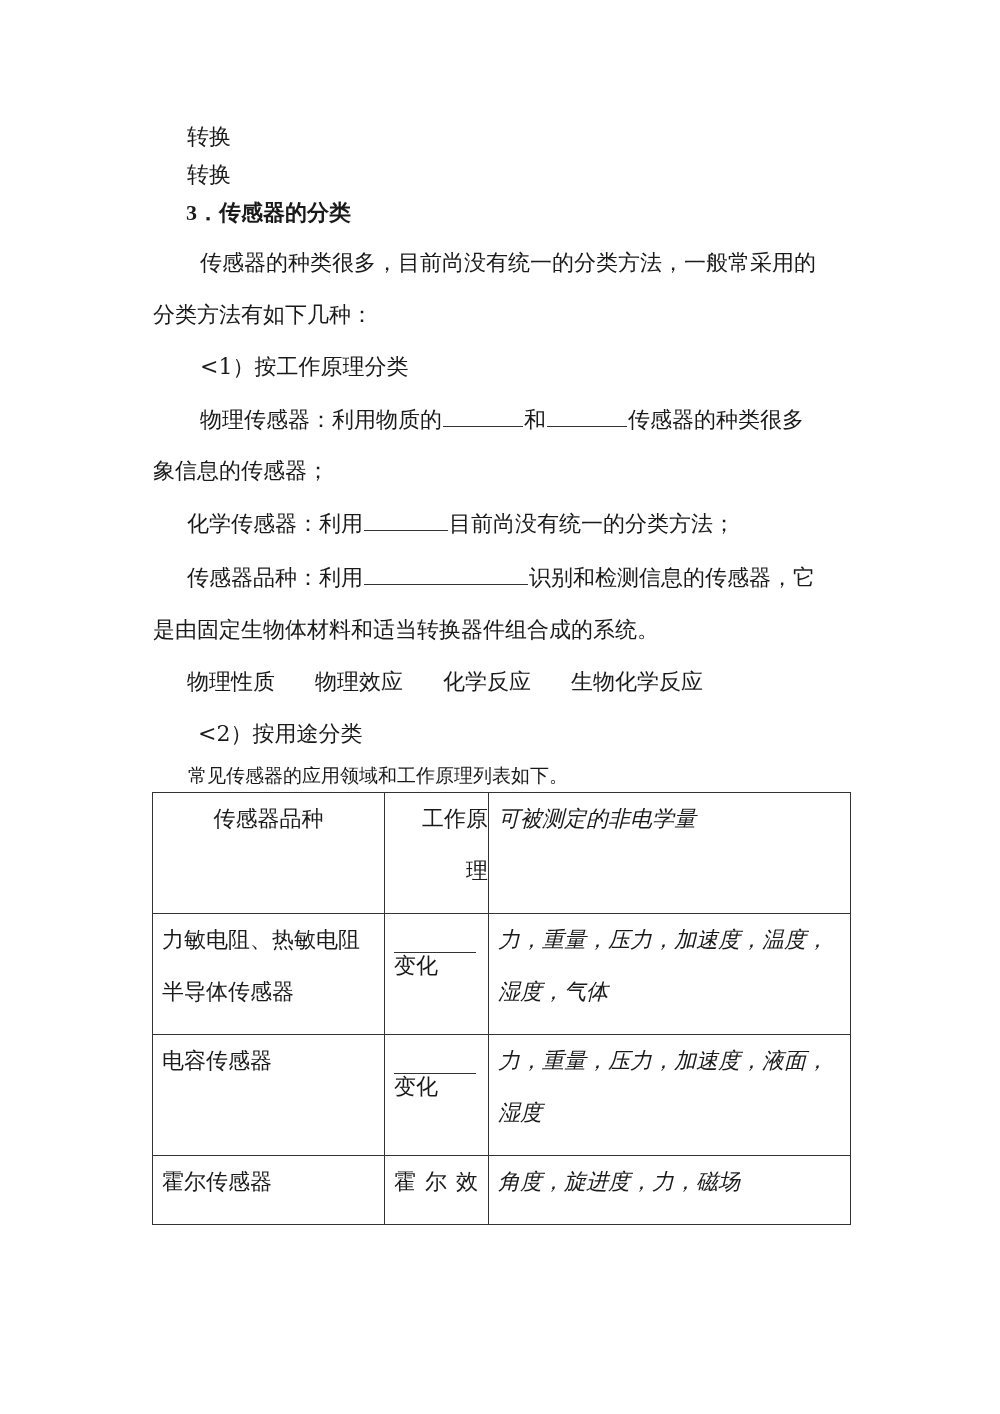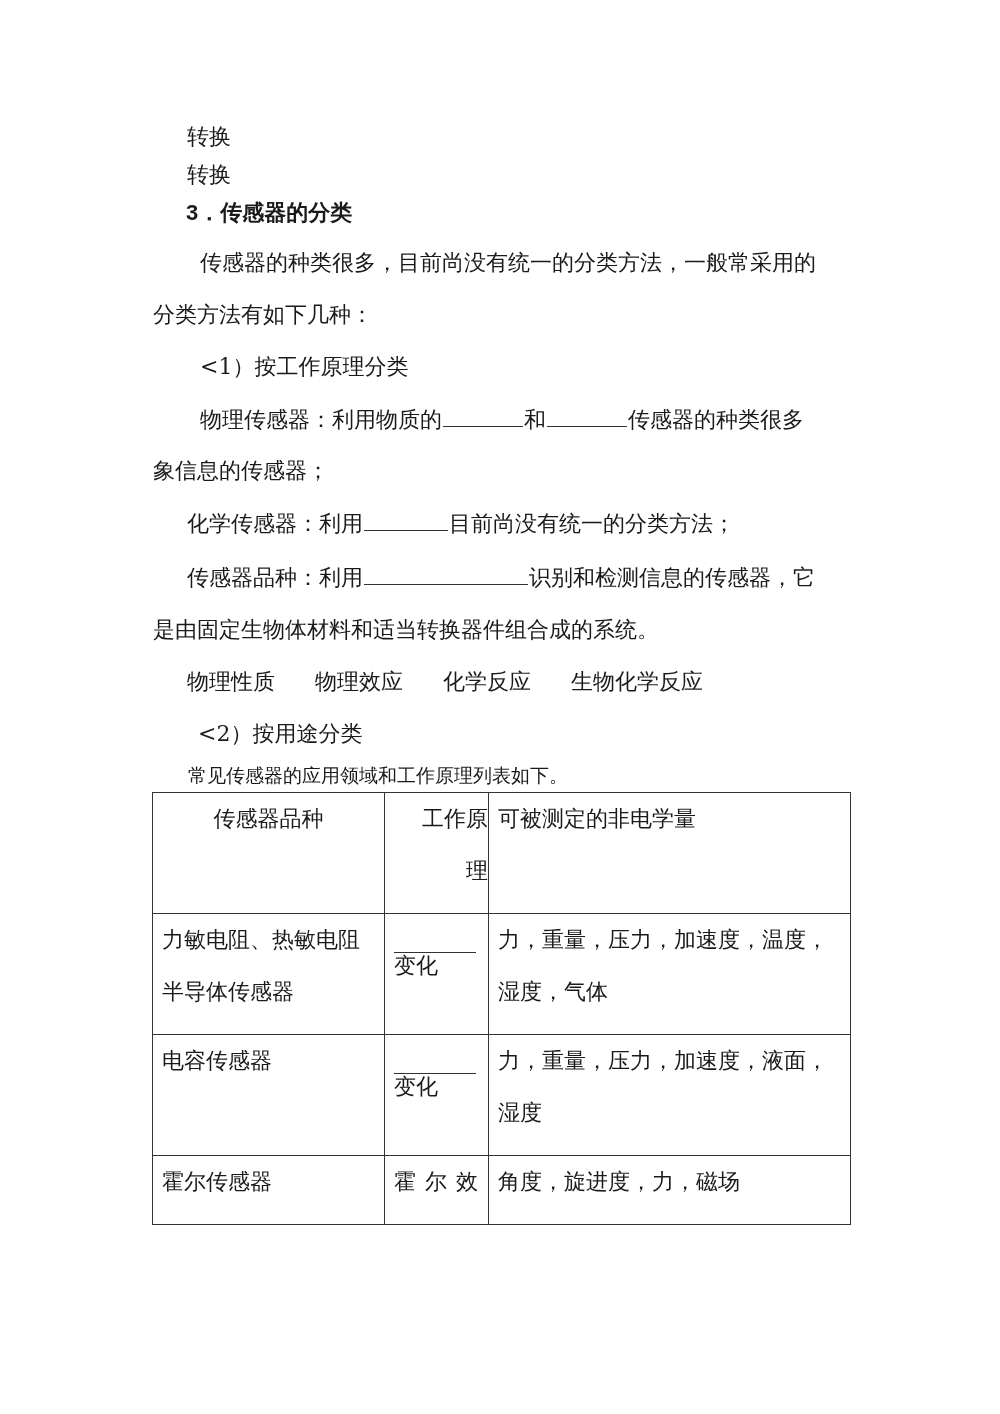--- a/index.html
+++ b/index.html
@@ -1,26 +1,26 @@
 <!DOCTYPE html>
 <html><head>
 <meta charset="utf-8">
 <style>
   html, body { margin: 0; padding: 0; background: #ffffff; }
   body { width: 1000px; height: 1414px; position: relative; overflow: hidden;
          font-family: "DejaVu Serif", "Liberation Serif", serif; color: #1a1a1a; }
   .line { position: absolute; font-size: 22px; line-height: 26px; white-space: nowrap; letter-spacing: 0px; }
-  .bold { font-weight: bold; font-family: Liberation Sans, sans-serif; }
+  .bold { font-weight: bold; font-family: Liberation Serif, serif; }
   .blank { display: inline-block; border-bottom: 1.5px solid #333; height: 20px; vertical-align: baseline; margin: 0 1px; }
   .small { font-size: 19px; line-height: 18px; }
   table { position: absolute; left: 152px; top: 792px; border-collapse: collapse; }
   td { border: 1.5px solid #333; vertical-align: top; font-size: 22px; line-height: 52px; padding: 0 0 16px 9px; }
   .c1 { width: 222px; }
   .c2 { width: 94px; }
-  .c3 { width: 352px; }
+  .c3 { width: 352px; font-style: italic; }
   .hdr1 { text-align: center; padding-left: 0; }
   .blankcell { display: block; border-bottom: 1.5px solid #333; width: 82px; height: 38px; margin-bottom: 14px; }
   .spaced { letter-spacing: 9px; }
 </style>
 </head>
 <body>
 
 <div class="line" style="left:187px;top:124px;">转换</div>
 <div class="line" style="left:187px;top:162px;">转换</div>
 <div class="line bold" style="left:186px;top:200px;">3．传感器的分类</div>

